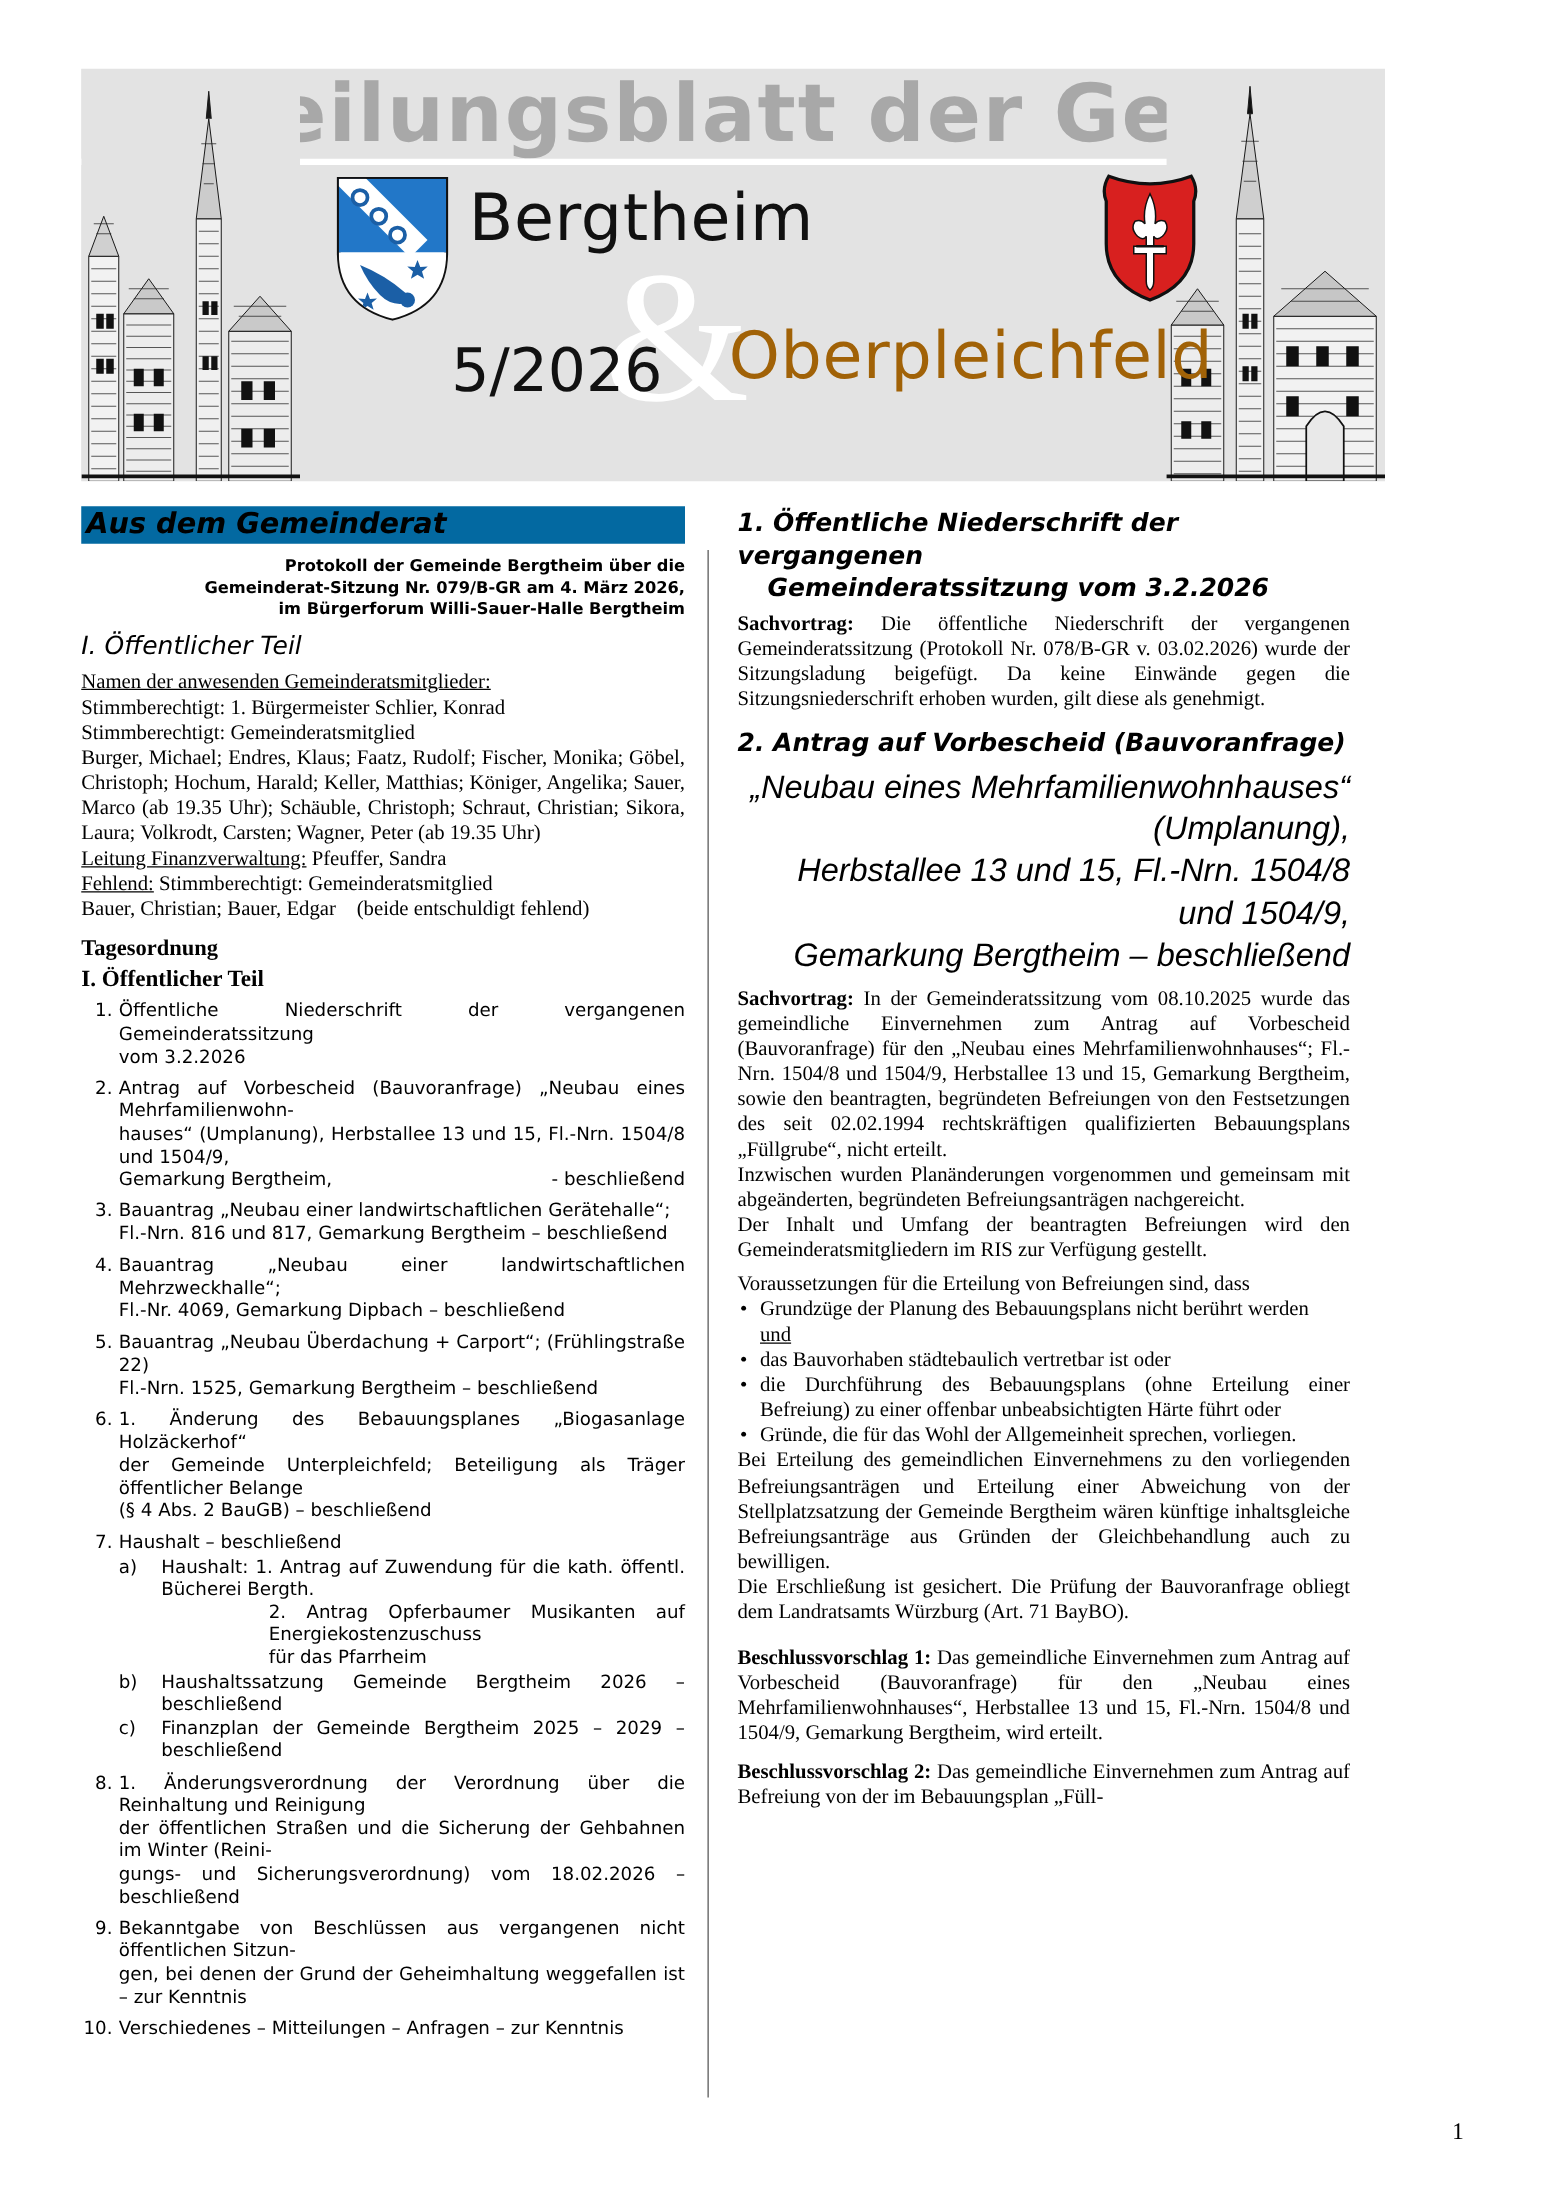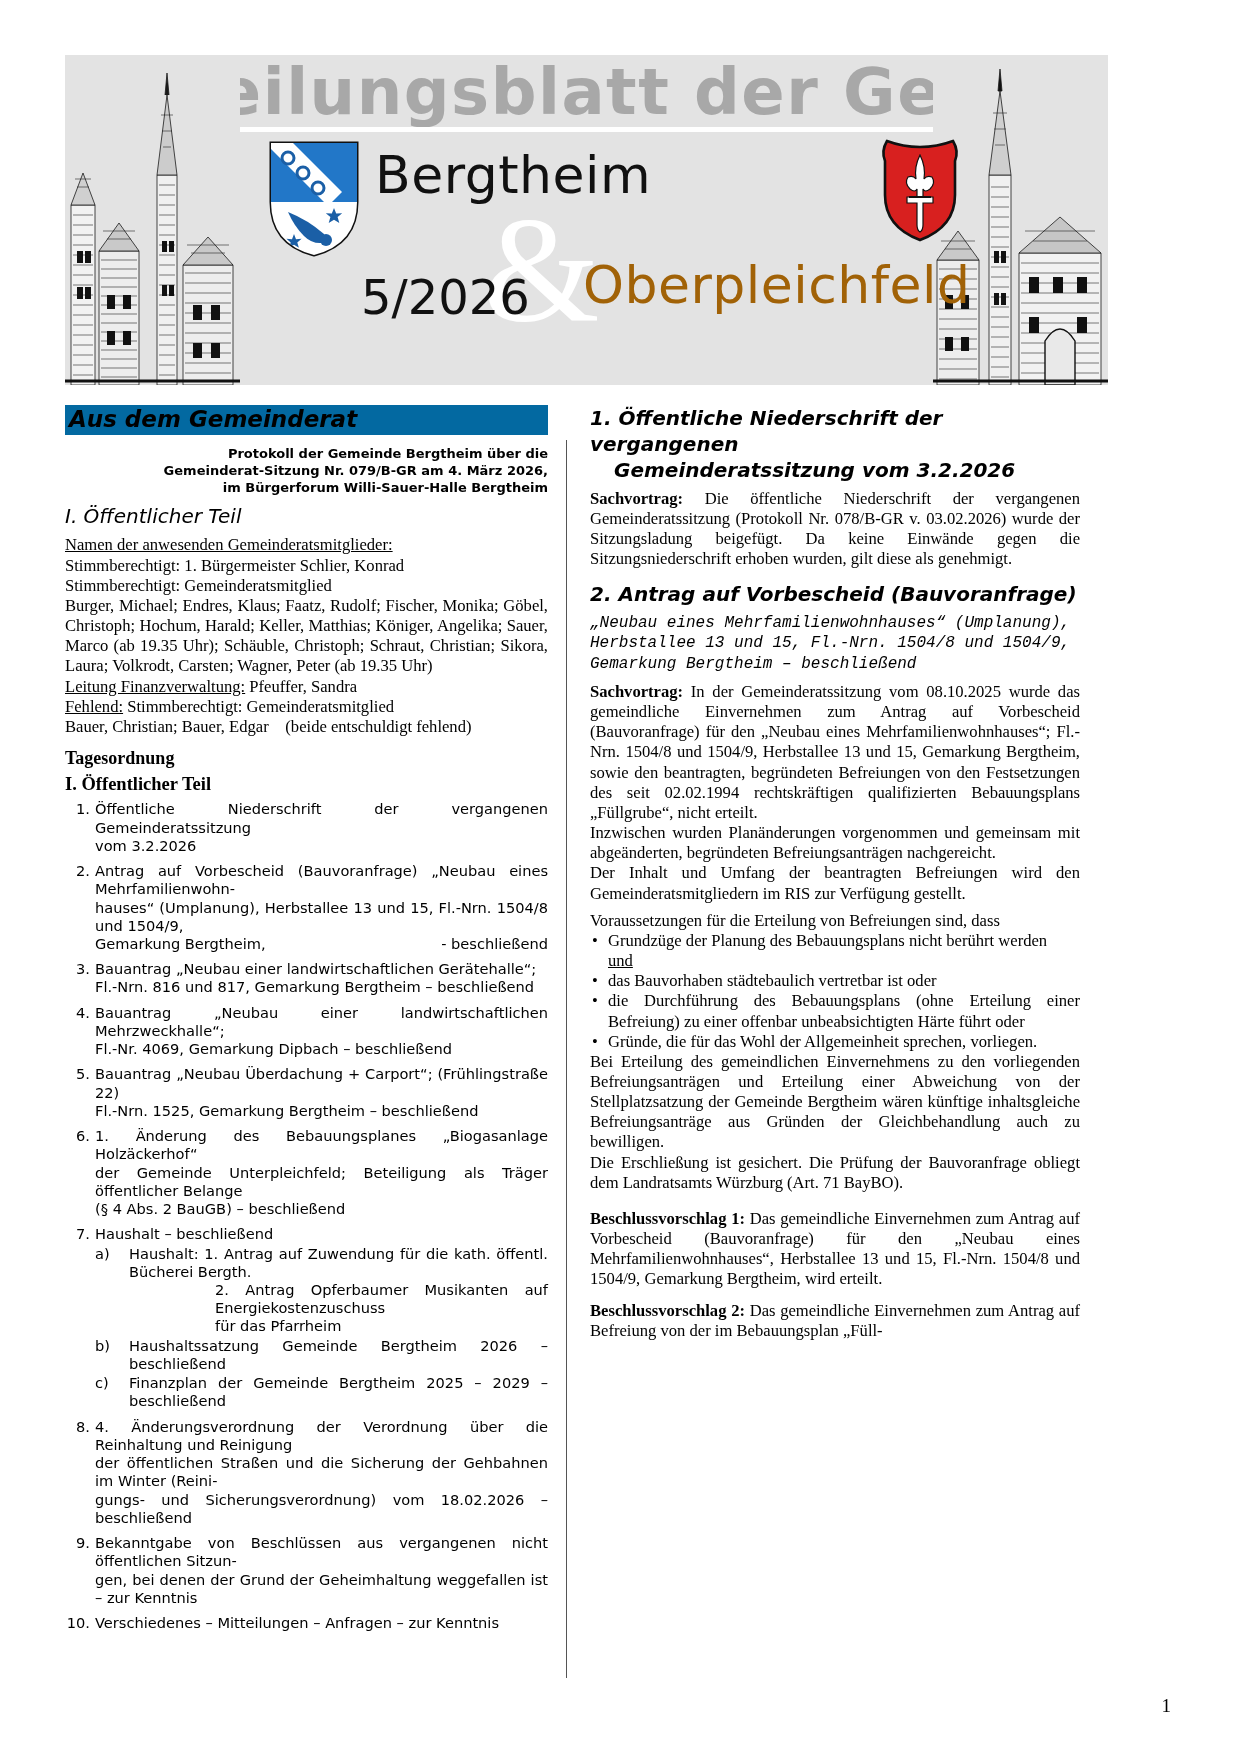--- a/index.html
+++ b/index.html
@@ -123,26 +123,26 @@
   .h-right{
     font-family:"DejaVu Sans", sans-serif;
     font-weight:bold;font-style:italic;
     font-size:20px;
     line-height:1.3;
     margin:0 0 6px 0;
     text-align:left;
   }
   .h-right.indent2 > .l2{display:block;padding-left:24px;}
   .h-right-italic{
-    font-family:Liberation Mono, monospace;
+    font-family:Liberation Sans, sans-serif;
     font-style:italic;font-weight:400;
-    font-size:16px;
+    font-size:26px;
     line-height:1.3;
     margin:0 0 7px 0;
-    text-align:left;
+    text-align:right;
   }
 
   p{margin:0 0 0 0;}
   .para{margin:0 0 0 0;text-indent:0;}
   .gap{height:11px;}
   .gap-s{height:7px;}
   .gap-l{height:16px;}
 
   u.ul{text-decoration:underline;}
   b.bd{font-weight:bold;}
@@ -410,21 +410,21 @@
       </div>
 
       <div class="ag-sub">
         <span class="num">c)</span>
         <span class="hang">Finanzplan der Gemeinde Bergtheim 2025 – 2029 – beschließend</span>
       </div>
     </div>
 
     <div class="ag-item">
       <span class="num">8.</span>
-      <span class="ag-line">4. Änderungsverordnung der Verordnung über die Reinhaltung und Reinigung</span>
+      <span class="ag-line">1. Änderungsverordnung der Verordnung über die Reinhaltung und Reinigung</span>
       <span class="ag-line">der öffentlichen Straßen und die Sicherung der Gehbahnen im Winter (Reini-</span>
       <span class="ag-line">gungs- und Sicherungsverordnung) vom 18.02.2026 – beschließend</span>
     </div>
 
     <div class="ag-item">
       <span class="num">9.</span>
       <span class="ag-line">Bekanntgabe von Beschlüssen aus vergangenen nicht öffentlichen Sitzun-</span>
       <span class="ag-line">gen, bei denen der Grund der Geheimhaltung weggefallen ist – zur Kenntnis</span>
     </div>
 

